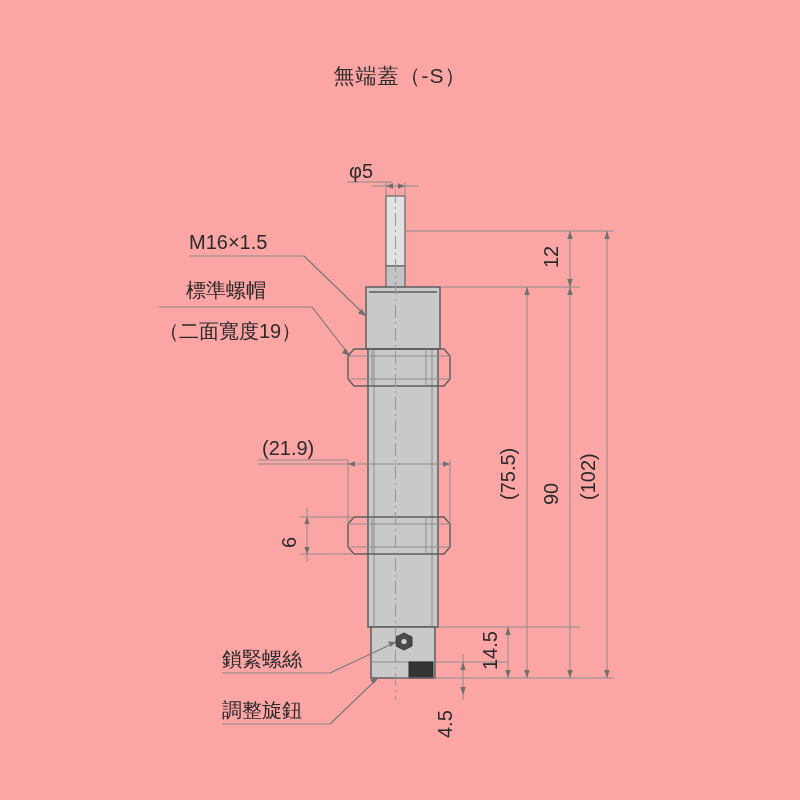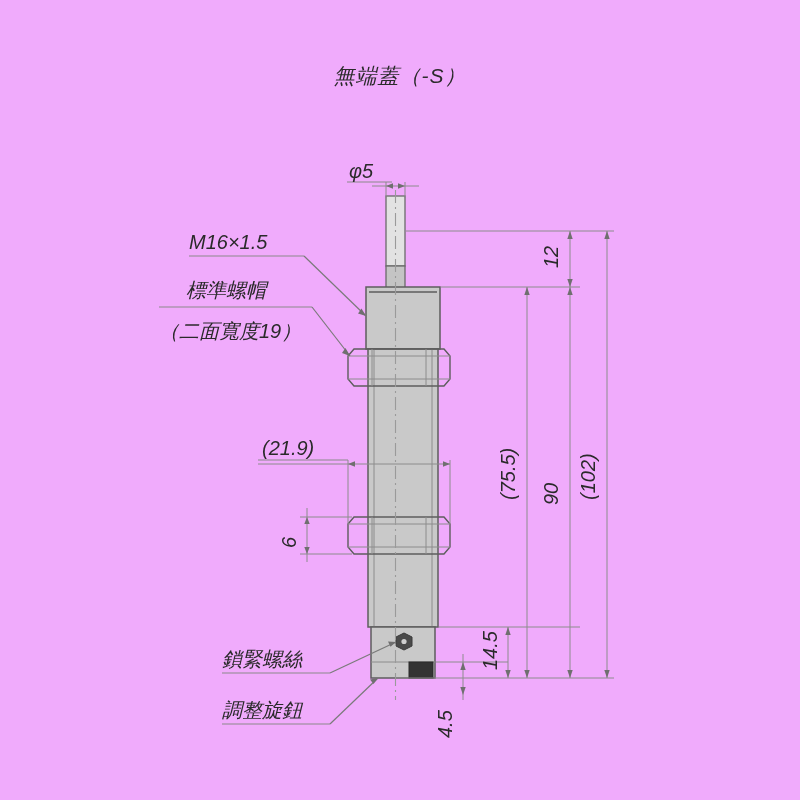--- a/index.html
+++ b/index.html
@@ -4,24 +4,23 @@
 <style>
   html, body {
     margin: 0;
     padding: 0;
     background: #ffffff;
   }
   #page {
     position: relative;
     width: 800px;
     height: 800px;
-    background: #f0abfc;
+    background: #fca5a5;
     font-family: "Liberation Sans", "DejaVu Sans", sans-serif;
     overflow: hidden;
-    font-style: italic;
   }
   #title {
     position: absolute;
     left: 0;
     top: 62px;
     width: 800px;
     text-align: center;
     font-size: 21px;
     color: #2b2b2b;
     letter-spacing: 1px;

